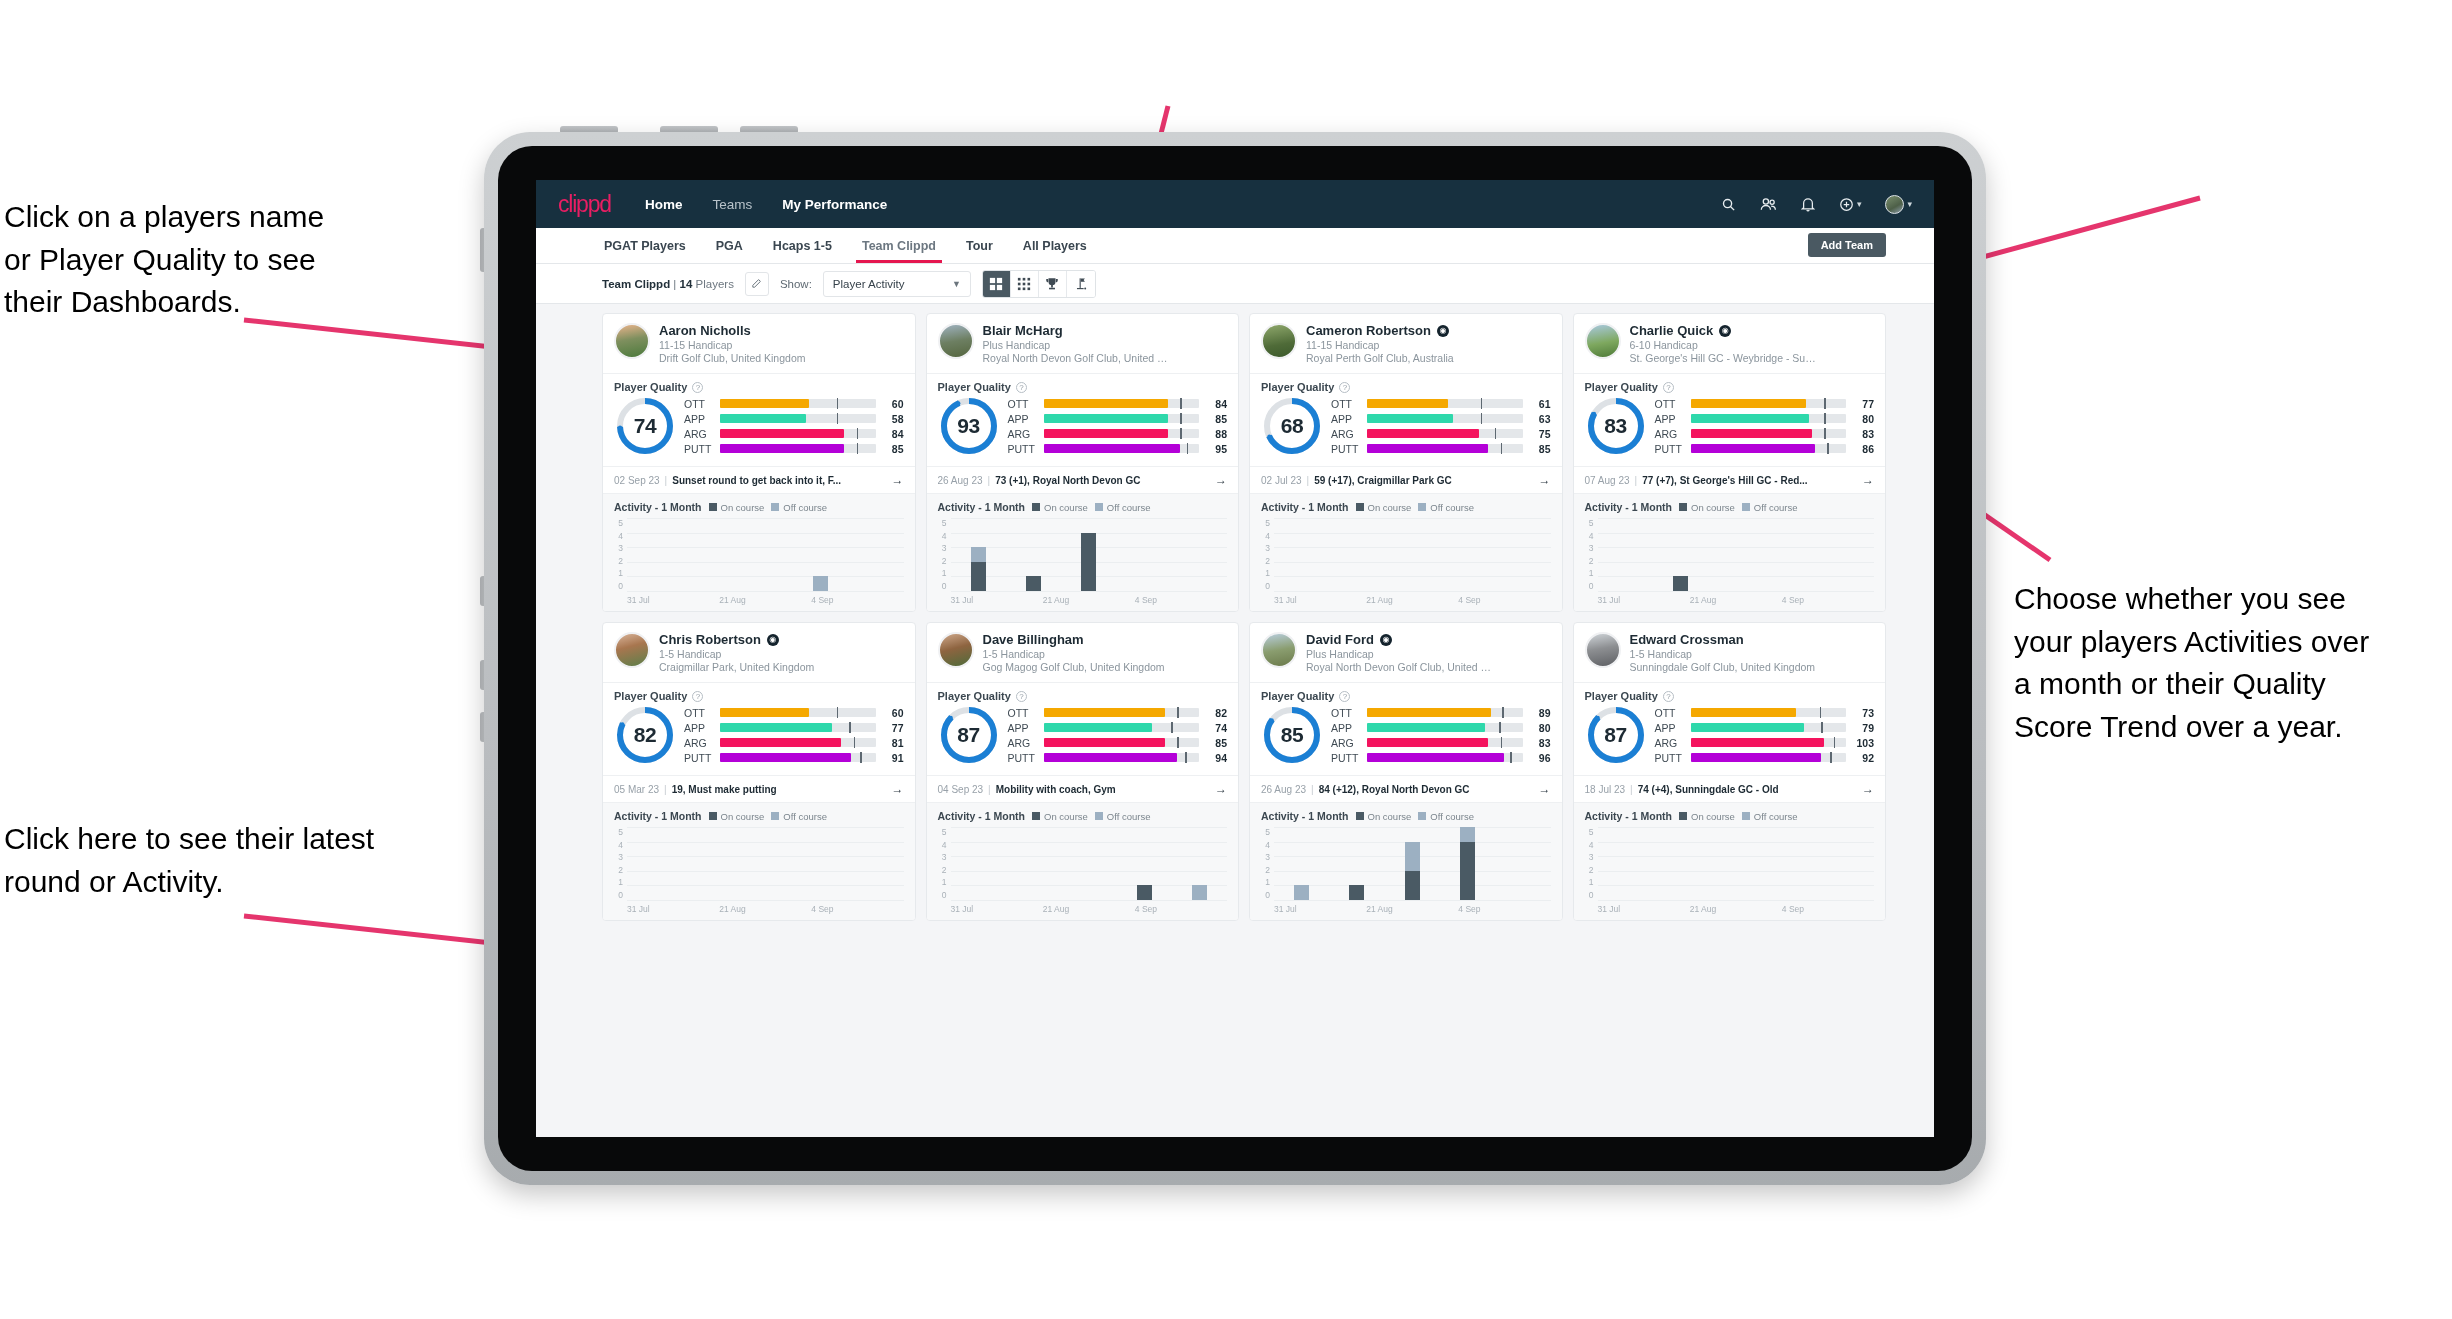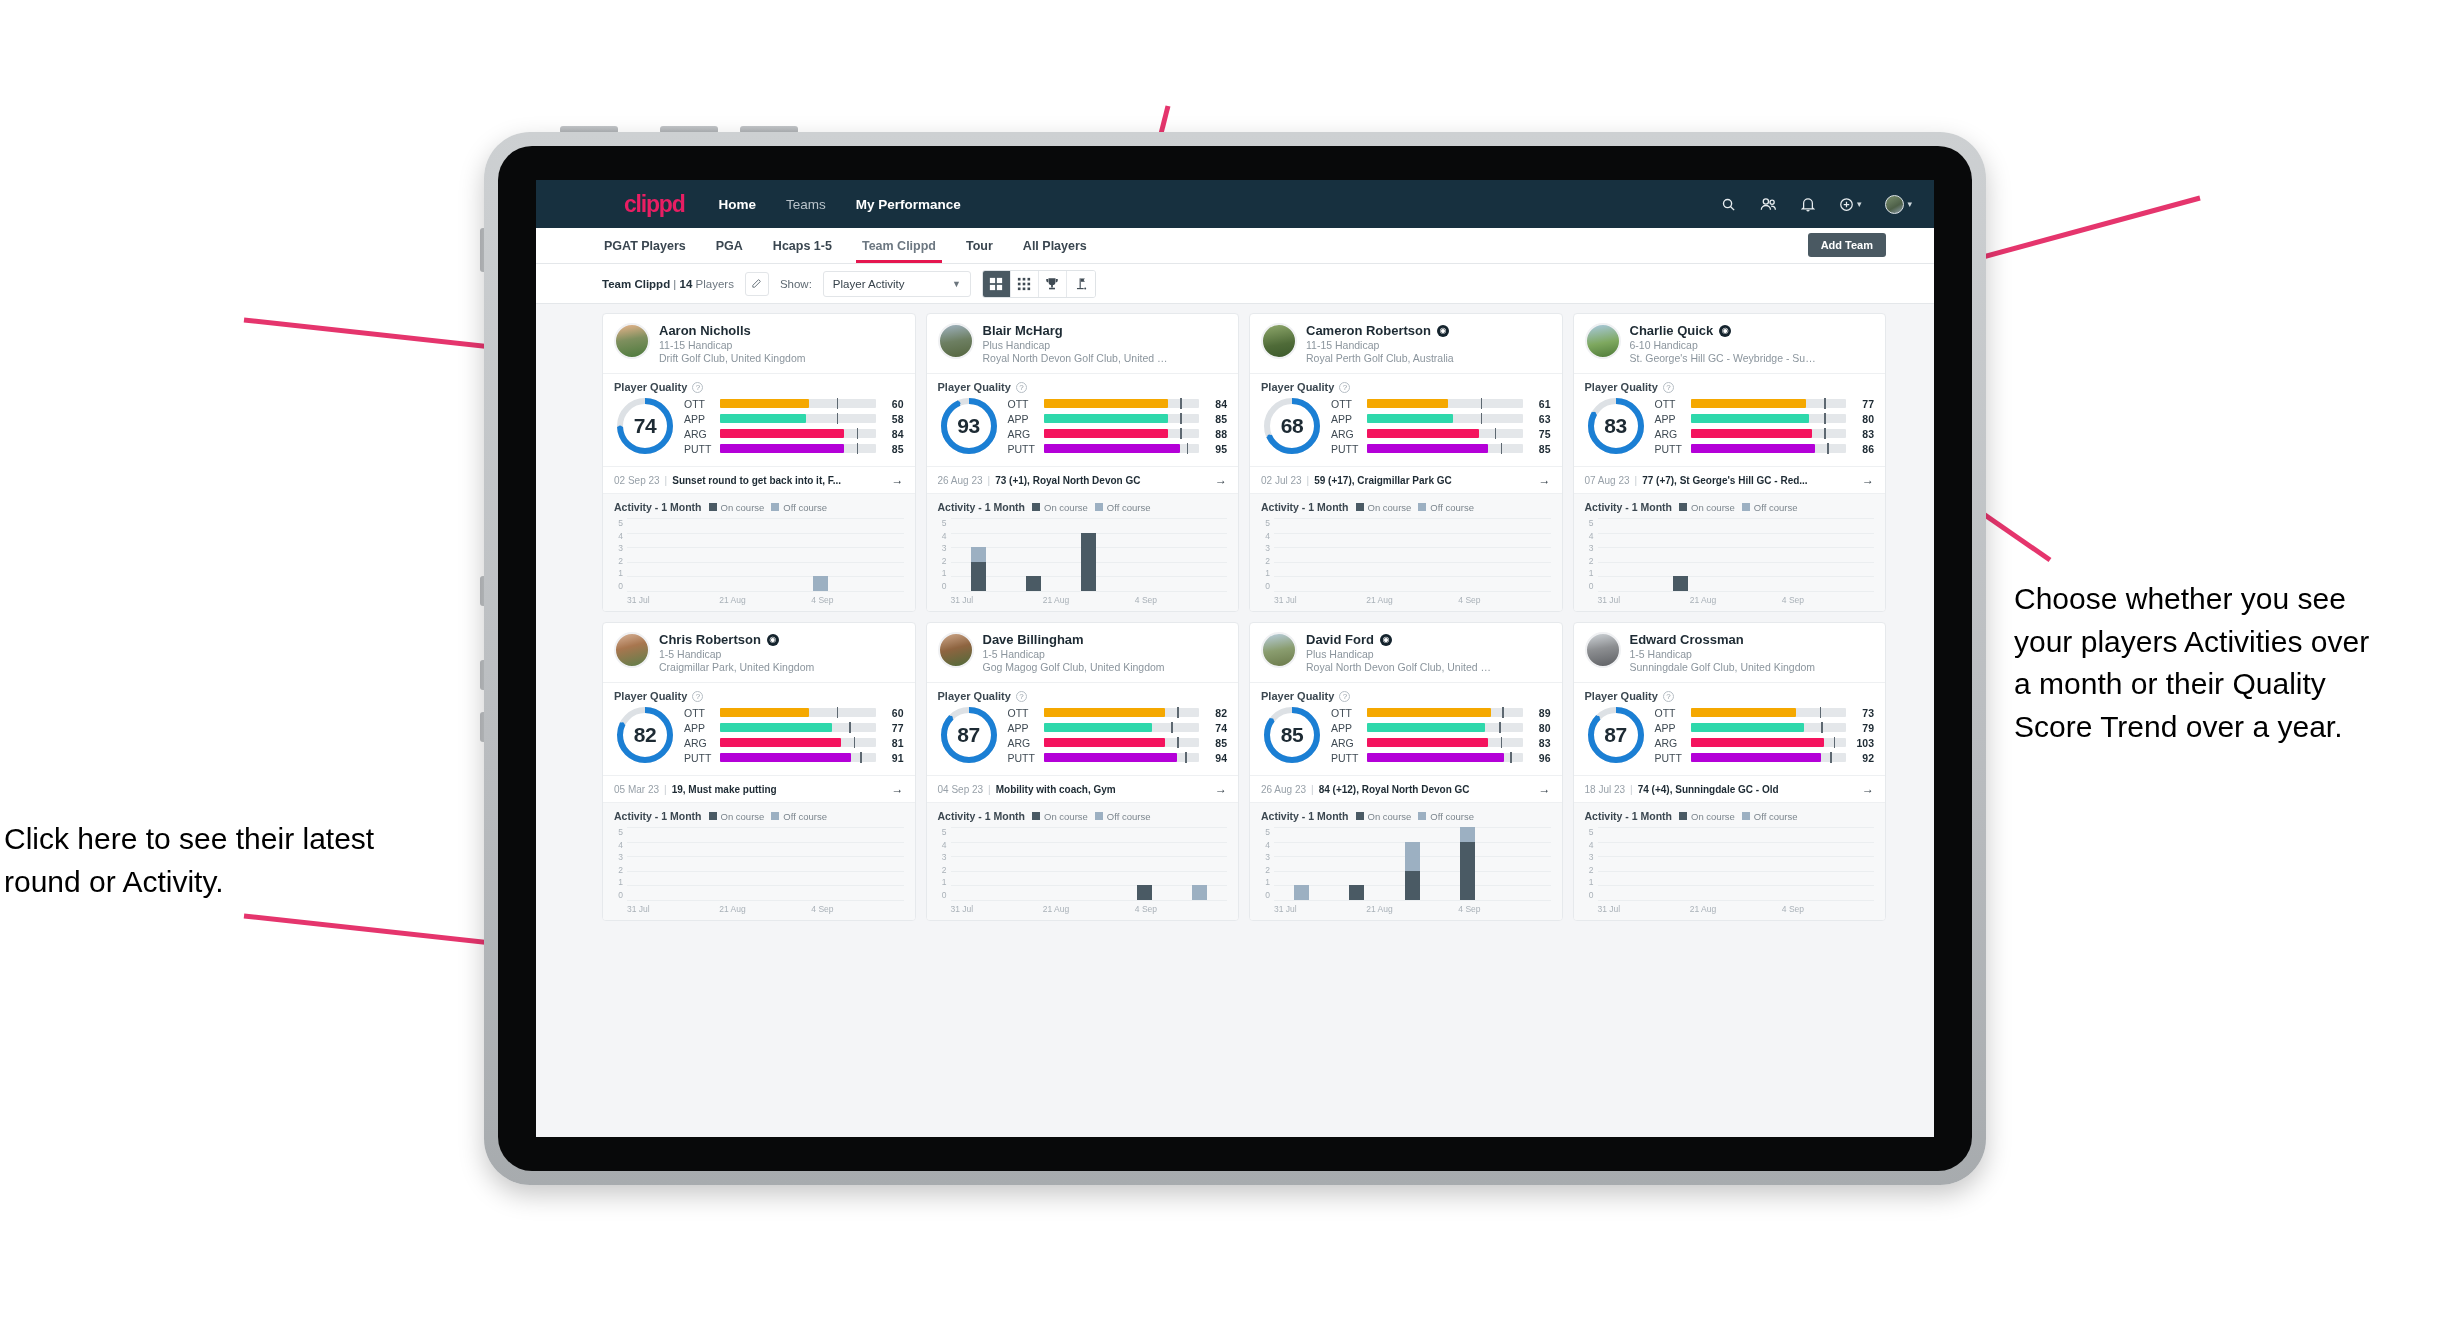--- a/index.html
+++ b/index.html
@@ -64,24 +64,23 @@
   
   .app-header {
     height: 48px;
     background: #17303f;
     display: flex; align-items: center;
     padding: 0 22px 0 22px;
   }
   .logo {
     color: #e91e63;
     font-size: 23px;
-    font-weight: 700;
+    font-weight: 400;
     letter-spacing: -1.2px;
     margin-right: 34px;
-    margin-left: 66px;
   }
   .nav-link {
     color: #ffffff;
     font-size: 13.5px;
     margin-right: 30px;
     font-weight: 600;
     white-space: nowrap;
   }
   .nav-link.dim { color: #b9c3ca; font-weight: 500; }
   .header-right { margin-left: auto; display: flex; align-items: center; gap: 24px; }
@@ -264,20 +263,23 @@
   <svg class="anno-arrow" style="left:1120px; top:100px;" width="70" height="168">
     <path d="M48 6 L14 140" stroke="#e5356d" stroke-width="5" fill="none"></path>
     <path d="M14 160 L2 124 L30 130 Z" fill="#e5356d"></path>
   </svg>
 
   <svg class="anno-arrow" style="left:1770px; top:190px;" width="440" height="130">
     <path d="M430 8 L40 114" stroke="#e5356d" stroke-width="5" fill="none"></path>
     <path d="M18 120 L54 98 L50 126 Z" fill="#e5356d"></path>
   </svg>
 
+  <div class="anno" style="left:4px; top:196px;">Click on a players name
+or Player Quality to see
+their Dashboards.</div>
   <svg class="anno-arrow" style="left:238px; top:312px;" width="450" height="66">
     <path d="M6 8 L410 52" stroke="#e5356d" stroke-width="5" fill="none"></path>
     <path d="M434 56 L396 66 L404 38 Z" fill="#e5356d"></path>
   </svg>
 
   <div class="anno" style="left:2014px; top:578px;">Choose whether you see
 your players Activities over
 a month or their Quality
 Score Trend over a year.</div>
   <svg class="anno-arrow" style="left:1684px; top:318px;" width="376" height="250">

